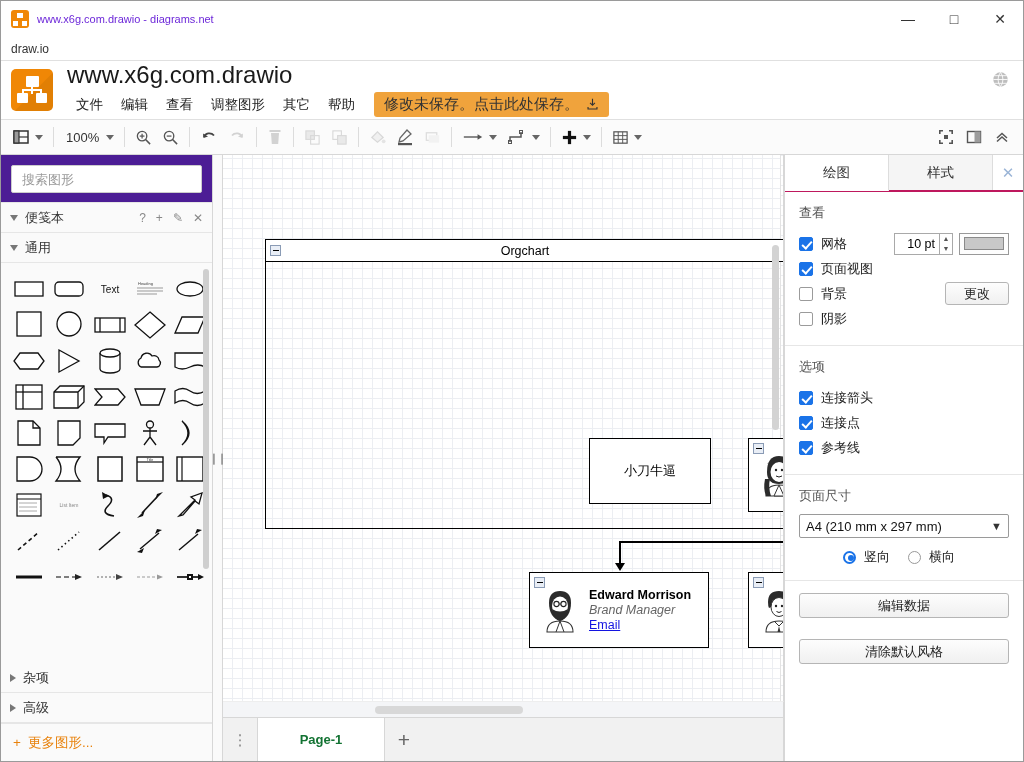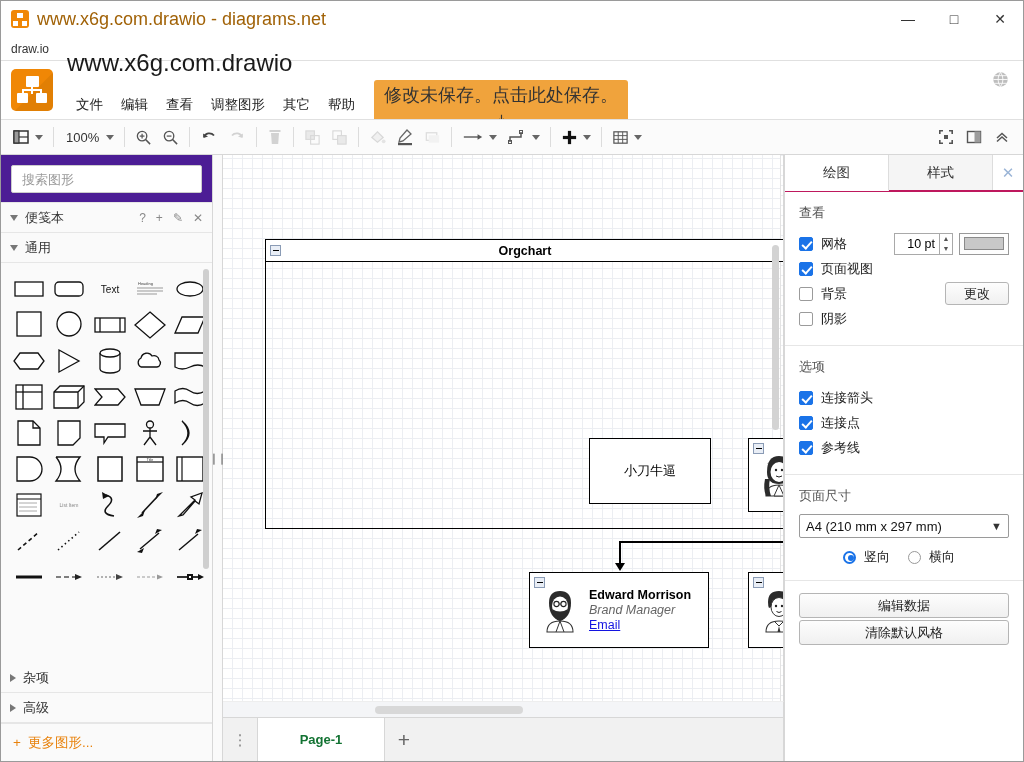--- a/index.html
+++ b/index.html
@@ -29,21 +29,21 @@
   }
   #app-icon {
     width:18px; height:18px; border-radius:3px;
     background:#f08705;
     position:relative; flex:0 0 18px; margin-right:8px;
   }
   #app-icon .n { position:absolute; background:#fff; }
   #app-icon .n1 { width:6px; height:5px; left:6px; top:3px; }
   #app-icon .n2 { width:5px; height:5px; left:2px; top:11px; }
   #app-icon .n3 { width:5px; height:5px; left:11px; top:11px; }
-  #titlebar-text { font-size:18px; color:#a16207; }
+  #titlebar-text { font-size:11px; color:#6d28d9; }
   #winbtns { position:absolute; right:0; top:0; height:36px; display:flex; }
   .winbtn {
     width:46px; height:36px; display:flex; align-items:center; justify-content:center;
     color:#333; font-size:14px;
   }
   
   #subtitle-bar {
     height:24px; flex:0 0 24px; background:#ffffff;
     display:flex; align-items:center; padding-left:10px;
     font-size:12px; color:#333;
@@ -74,22 +74,22 @@
   #logo-big .bl { width:2px; height:5px; left:11px; top:20px; }
   #logo-big .br { width:2px; height:5px; left:29px; top:20px; }
   #header-right { display:flex; flex-direction:column; justify-content:center; }
   #doc-title { font-size:24px; color:#1a1a1a; line-height:24px; padding-bottom:2px;}
   #menubar { display:flex; align-items:center; margin-top:3px; }
   .menu-item {
     font-size:13.5px; color:#222; padding:3px 9px; cursor:default;
   }
   #save-notice {
     margin-left:10px; background:#f0a33c; color:#333;
-    border-radius:3px; padding:3px 10px; font-size:18px;
-    display:flex; align-items:center; gap:7px; cursor:pointer;flex-direction:column;
+    border-radius:3px; padding:3px 10px; font-size:15px;
+    display:flex; align-items:center; gap:7px; cursor:pointer;
   }
   #globe-icon {
     position:absolute; right:14px; top:10px;
     width:17px; height:17px; opacity:0.55;
   }
   
   #toolbar {
     flex:0 0 36px; height:36px; background:#fbfbfb;
     border-top:1px solid #e0e0e0; border-bottom:1px solid #d7d7d7;
     display:flex; align-items:center; padding:0 6px;
@@ -181,21 +181,21 @@
   }
   .dg { position:absolute; }
   #container-box {
     left:42px; top:84px; width:520px; height:290px;
     border:1.5px solid #000; background:transparent;
   }
   #container-title {
     position:absolute; left:0; right:0; top:0; height:22px;
     border-bottom:1.5px solid #000;
     display:flex; align-items:center; justify-content:center;
-    font-size:12.5px; font-weight:bold; color:#000; background:#fff;text-align:right;
+    font-size:12.5px; font-weight:normal; color:#000; background:#fff;text-align:right;
   }
   .collapse-btn {
     position:absolute; width:11px; height:11px;
     border:1px solid #8a9bb5; background:#e9eef6;
     display:flex; align-items:center; justify-content:center;
   }
   .collapse-btn::before {
     content:""; width:6px; height:1.5px; background:#000;
   }
   .node {
@@ -294,21 +294,21 @@
     width:100%; height:24px; border:1px solid #9a9a9a; background:#fff;
     border-radius:2px; display:flex; align-items:center; padding:0 6px;
     font-size:13px; color:#111; position:relative; margin-bottom:10px;
   }
   #page-select .chev { margin-left:auto; font-size:11px; color:#333; }
   .radio-row { display:flex; align-items:center; gap:8px; justify-content:center; }
   .radio { width:13px; height:13px; border-radius:50%; border:1px solid #999; background:#fff; position:relative; flex:0 0 13px; }
   .radio.on { border-color:#1a73e8; border-width:2px; }
   .radio.on::after { content:""; position:absolute; left:2.5px; top:2.5px; width:6px; height:6px; border-radius:50%; background:#1a73e8; }
   .radio-label { font-size:13px; color:#222; margin-right:10px; }
-  #fp-actions { padding:12px 14px; display:flex; flex-direction:column; gap:2px; }
+  #fp-actions { padding:12px 14px; display:flex; flex-direction:column; gap:21px; }
   #fp-actions .btn { height:25px; }
 </style>
 </head>
 <body>
 
 <div id="window-frame">
 
   <div id="titlebar">
     <div id="app-icon">
       <div class="n n1"></div>

